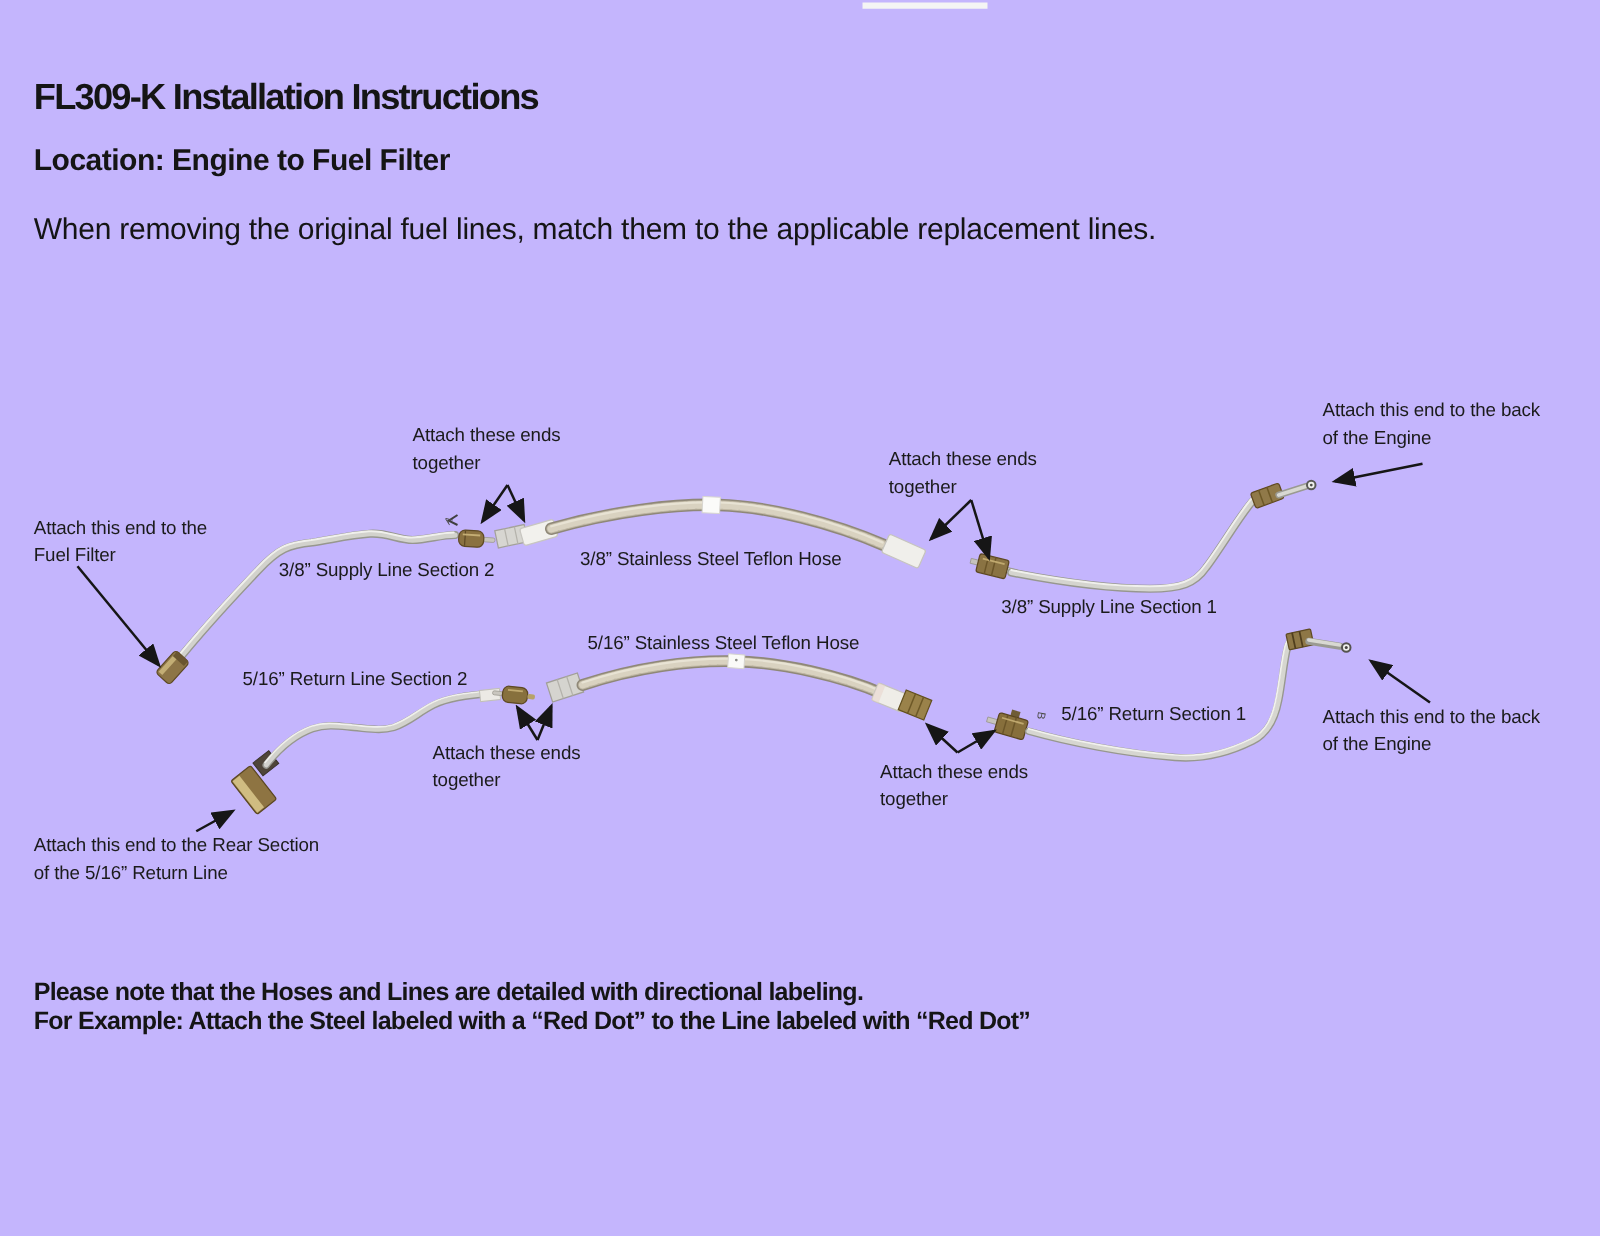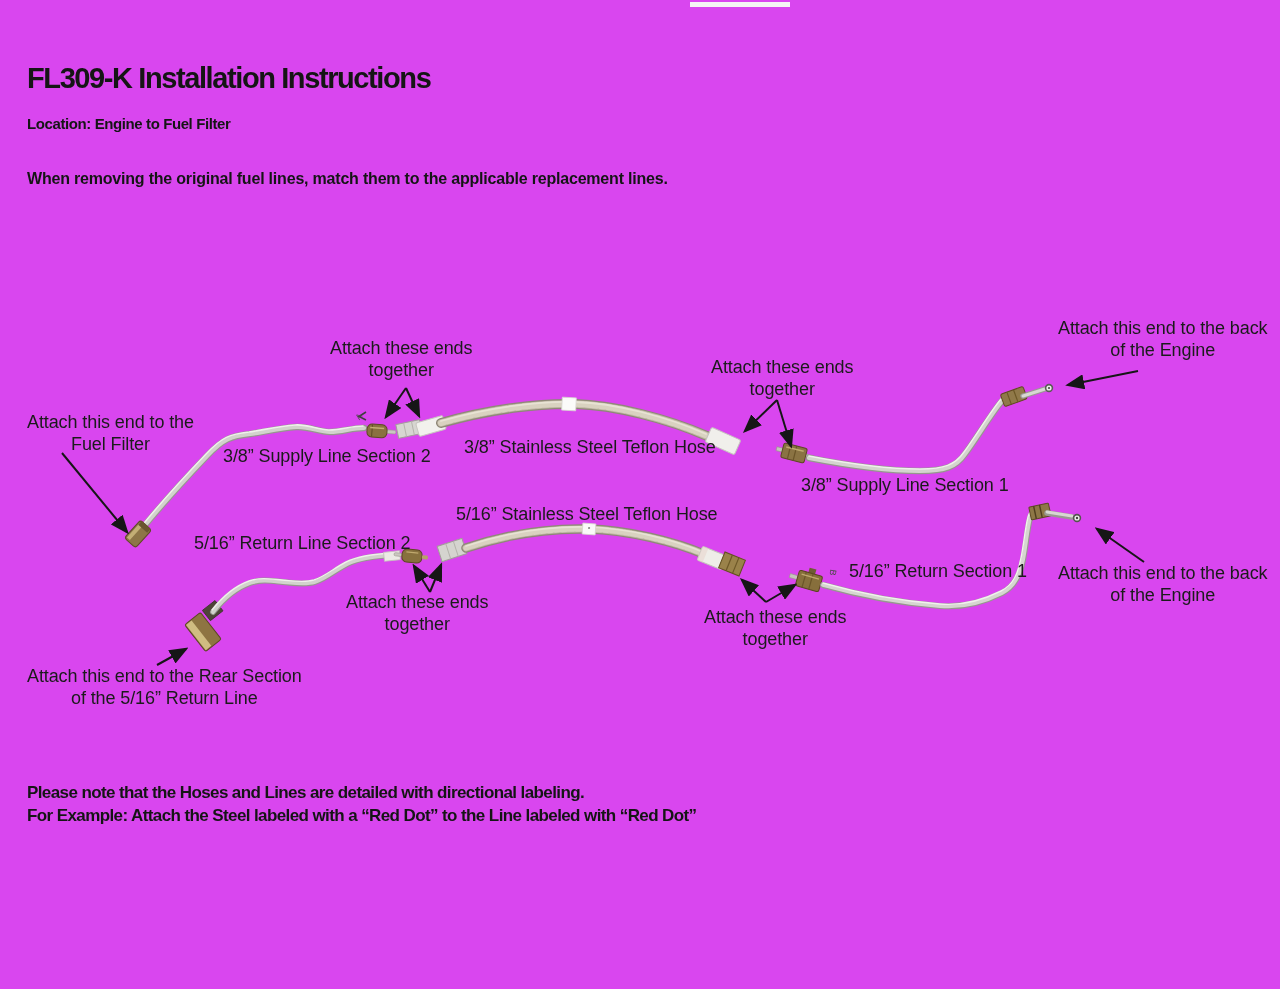--- a/index.html
+++ b/index.html
@@ -1,28 +1,28 @@
 <!DOCTYPE html>
 <html><head>
 <meta charset="utf-8">
 <style>
   html,body{margin:0;padding:0;background:#ffffff;}
   body{width:1280px;height:989px;position:relative;overflow:hidden;
        font-family:"Liberation Sans", sans-serif;color:#1a1a1a;}
-  .page{position:absolute;inset:0;background:#d946ef;text-align:center;}
+  .page{position:absolute;inset:0;background:#c4b5fd;}
   .artifact-bar{position:absolute;left:690px;top:2px;width:100px;height:5px;background:#f4f4f4;}
   .title{position:absolute;left:27px;top:62px;margin:0;font-size:29px;font-weight:700;
          letter-spacing:-1.4px;color:#151515;}
-  .subtitle{position:absolute;left:27px;top:115px;font-size:15px;font-weight:700;
+  .subtitle{position:absolute;left:27px;top:115px;font-size:24px;font-weight:700;
             letter-spacing:-0.4px;color:#151515;}
-  .intro{position:absolute;left:27px;top:170px;font-size:16px;font-weight:700;
+  .intro{position:absolute;left:27px;top:170px;font-size:24px;font-weight:400;
          letter-spacing:-0.2px;color:#151515;}
-  .lbl{position:absolute;font-size:18px;line-height:21.5px;letter-spacing:-0.1px;
+  .lbl{position:absolute;font-size:15px;line-height:21.5px;letter-spacing:-0.1px;
        color:#1b1b1b;white-space:pre-line;}
-  .note{position:absolute;left:27px;font-size:17px;font-weight:700;letter-spacing:-0.6px;
+  .note{position:absolute;left:27px;font-size:20px;font-weight:700;letter-spacing:-0.6px;
         color:#151515;}
   .note1{top:783px;} .note2{top:806px;}
   svg.diagram{position:absolute;left:0;top:0;}
 </style>
 </head>
 <body>
 
 <div class="page">
 
   <div class="artifact-bar"></div>
@@ -192,21 +192,21 @@
 Fuel Filter</div>
   <div class="lbl" style="left:330px;top:338px;">Attach these ends
 together</div>
   <div class="lbl" style="left:711px;top:357px;">Attach these ends
 together</div>
   <div class="lbl" style="left:1058px;top:318px;">Attach this end to the back
 of the Engine</div>
   <div class="lbl" style="left:223px;top:446px;">3/8” Supply Line Section 2</div>
   <div class="lbl" style="left:464px;top:437px;">3/8” Stainless Steel Teflon Hose</div>
   <div class="lbl" style="left:801px;top:475px;">3/8” Supply Line Section 1</div>
-  <div class="lbl" style="left:456px;top:504px;">5/16” Stainless Steel Teflon Hose</div>
+  <div class="lbl" style="left:470px;top:504px;">5/16” Stainless Steel Teflon Hose</div>
   <div class="lbl" style="left:194px;top:533px;">5/16” Return Line Section 2</div>
   <div class="lbl" style="left:849px;top:561px;">5/16” Return Section 1</div>
   <div class="lbl" style="left:1058px;top:563px;">Attach this end to the back
 of the Engine</div>
   <div class="lbl" style="left:346px;top:592px;">Attach these ends
 together</div>
   <div class="lbl" style="left:704px;top:607px;">Attach these ends
 together</div>
   <div class="lbl" style="left:27px;top:666px;">Attach this end to the Rear Section
 of the 5/16” Return Line</div>

